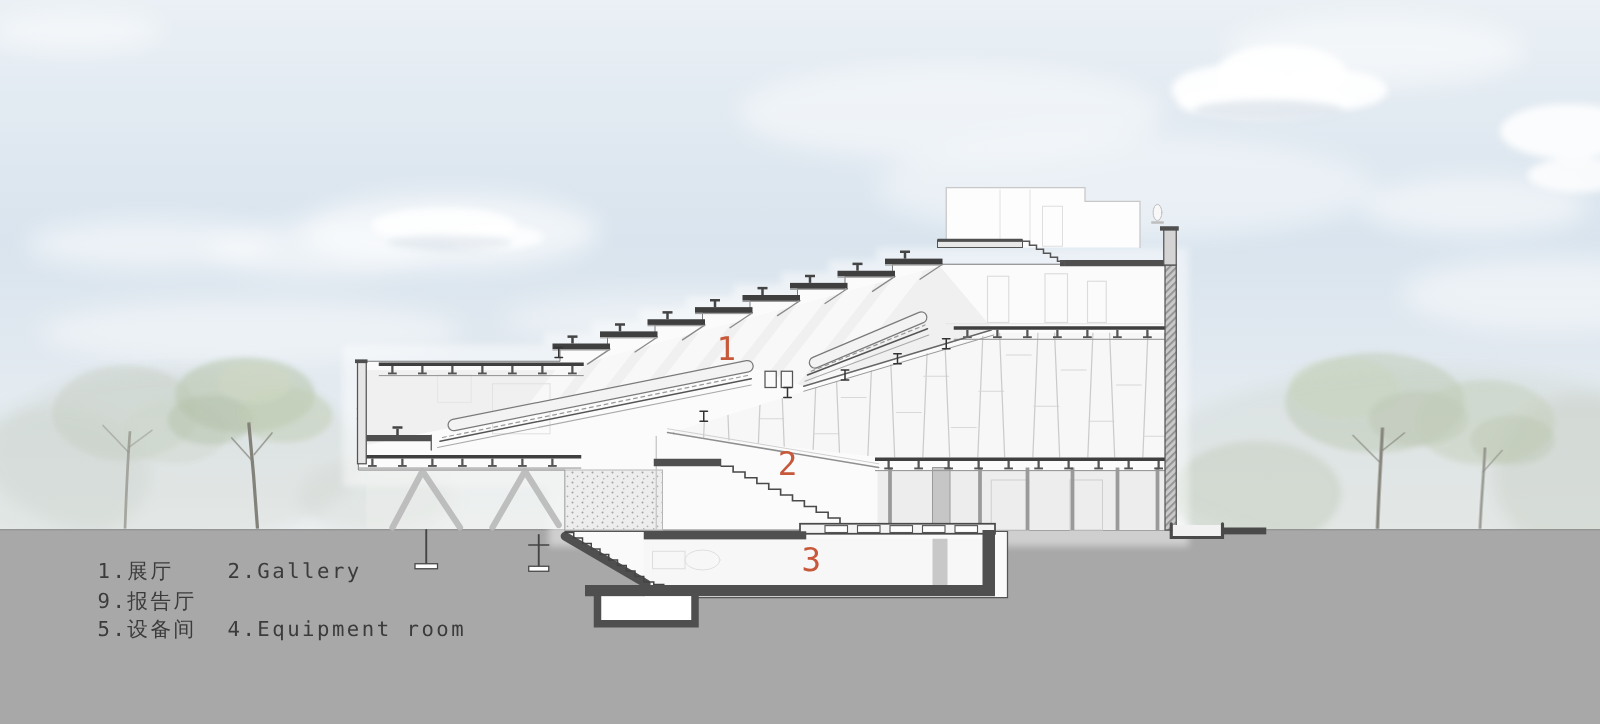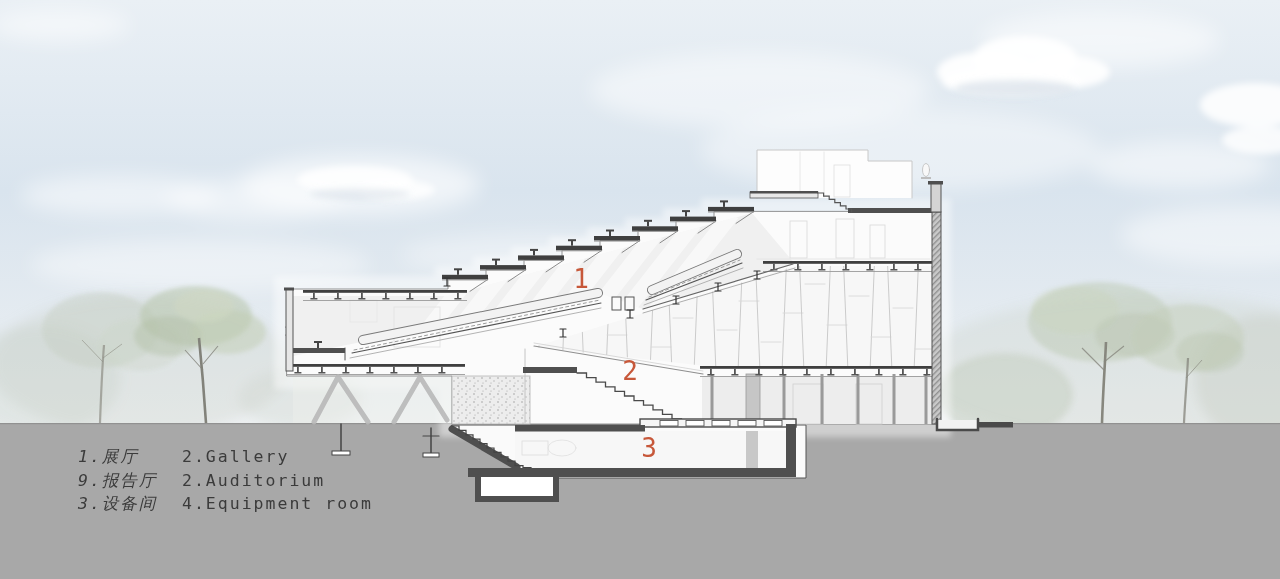--- a/index.html
+++ b/index.html
@@ -2,21 +2,21 @@
 <html><head>
 <meta charset="utf-8">
 <style>
   html,body{margin:0;padding:0;background:#ffffff;}
   .scene{position:relative;width:1280px;height:579px;overflow:hidden;
          font-family:"DejaVu Sans Mono","Liberation Mono",monospace;}
   .scene svg{position:absolute;left:0;top:0;}
   .legend{position:absolute;left:78px;top:445px;color:#3b3b3b;
           font-size:16.5px;line-height:23.6px;letter-spacing:2px;}
   .legend-row{display:flex;white-space:pre;}
-  .legend-zh{width:104px;font-style:italic;}
+  .legend-zh{width:104px;}
   .legend-en{}
 </style>
 </head>
 <body>
 
 <div class="scene">
 <svg width="1280" height="579" viewBox="0 0 1280 579" xmlns="http://www.w3.org/2000/svg">
   <defs>
     <linearGradient id="sky" x1="0" y1="0" x2="0" y2="1">
       <stop offset="0" stop-color="#eaf0f5"></stop>
@@ -476,20 +476,19 @@
   </g>
 </svg>
 
 <div class="legend">
   <div class="legend-row">
     <span class="legend-zh">1.展厅</span>
     <span class="legend-en">2.Gallery</span>
   </div>
   <div class="legend-row">
     <span class="legend-zh">9.报告厅</span>
-    <span class="legend-en">2.Auditorium</span>
   </div>
   <div class="legend-row">
-    <span class="legend-zh">3.设备间</span>
+    <span class="legend-zh">5.设备间</span>
     <span class="legend-en">4.Equipment room</span>
   </div>
 </div>
 </div>
 
 </body></html>

